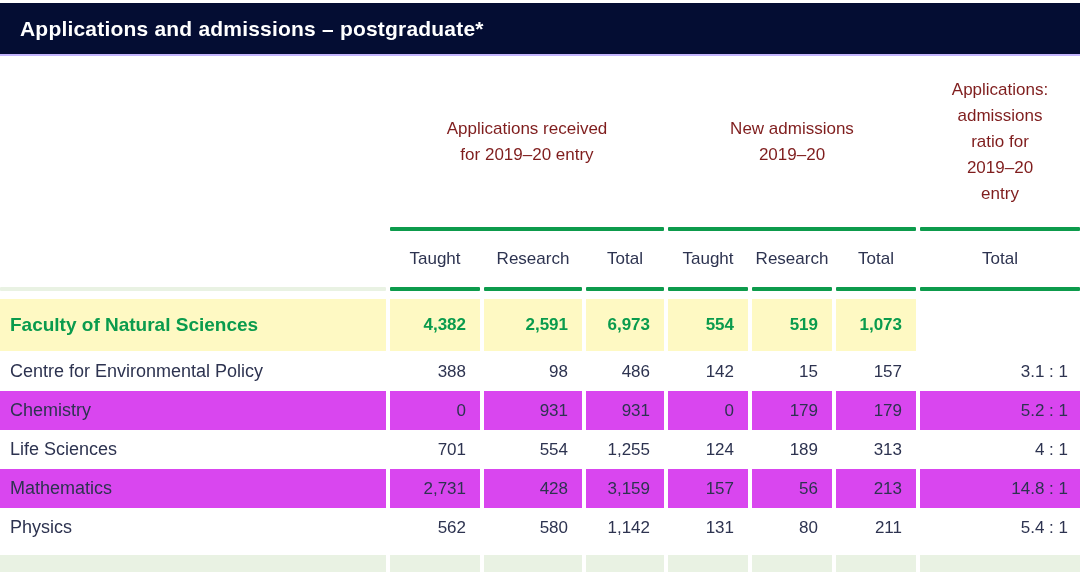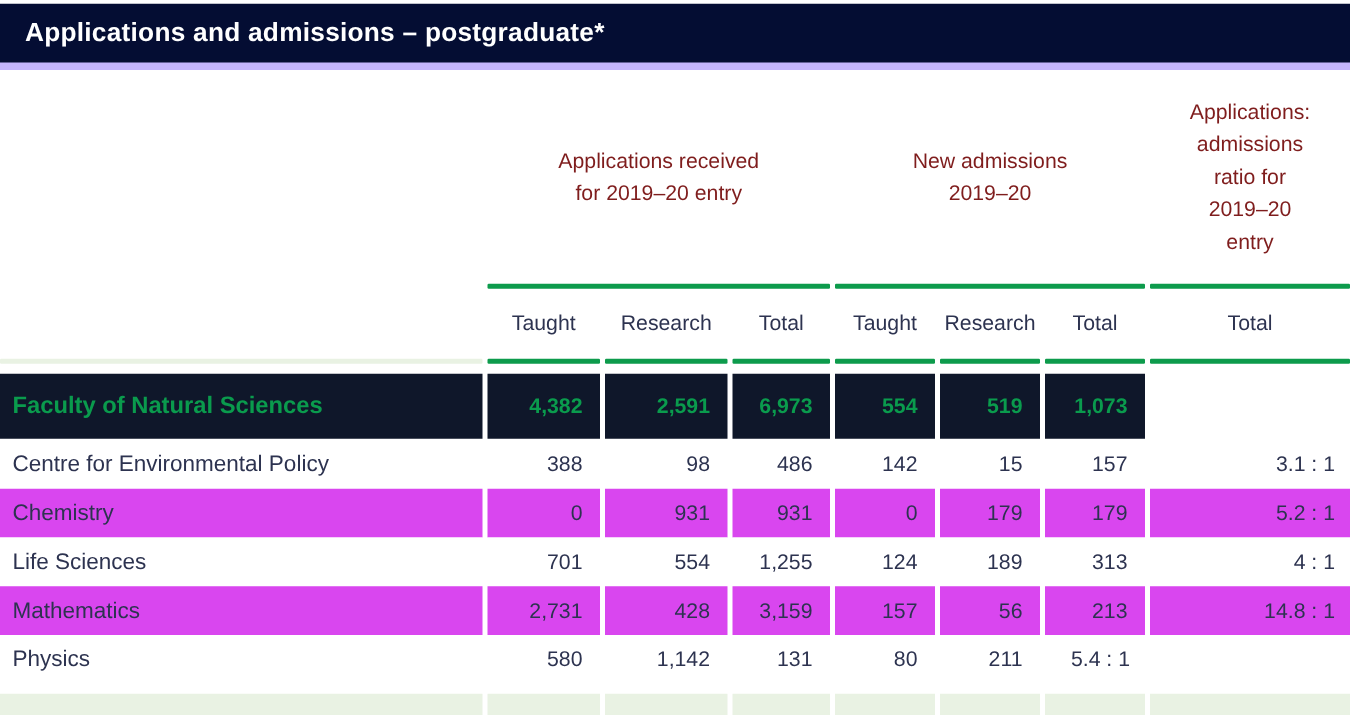--- a/index.html
+++ b/index.html
@@ -10,21 +10,21 @@
     width: 1080px;
     height: 572px;
     overflow: hidden;
     background: #ffffff;
   }
   
   .titlebar {
     margin-top: 3px;
     height: 53px;
     background: #040d33;
-    border-bottom: 6px solid #c4b5fd;
+    border-bottom: 2px solid #c4b5fd;
     display: flex;
     align-items: center;
     padding-left: 20px;
   }
   .titlebar .title {
     color: #ffffff;
     font-size: 21px;
     font-weight: bold;
     letter-spacing: 0.2px;
   }
@@ -73,21 +73,21 @@
     font-size: 17px;
     color: #2d3350;
   }
   .row .label { padding-left: 10px; font-size: 18px; }
   .row .num { justify-content: flex-end; padding-right: 14px; }
   .row .ratio { padding-right: 12px; }
   .row-std { height: 39px; }
   .r-gray .cell { background: #d946ef; }
   .r-white .cell { background: #ffffff; }
   .r-green { height: 52px; margin-bottom: 1px; }
-  .r-green .cell { background: #0f172a; color: #0a9b4d; font-weight: bold; }
+  .r-green .cell { background: #fef9c3; color: #0a9b4d; font-weight: bold; }
   .r-green .label { font-size: 19px; }
   .bottom-spacer { height: 8px; }
   .partial-row { height: 20px; }
   .partial-row .cell { background: #e9f2e3; }
 </style>
 </head>
 <body>
 
 <div class="page">
 
@@ -188,20 +188,21 @@
     <div class="cell num">428</div>
     <div class="cell num">3,159</div>
     <div class="cell num">157</div>
     <div class="cell num">56</div>
     <div class="cell num">213</div>
     <div class="cell num ratio">14.8 : 1</div>
   </div>
 
   <div class="grid row row-std r-white">
     <div class="cell label">Physics</div>
+    <div class="cell num">562</div>
     <div class="cell num">580</div>
     <div class="cell num">1,142</div>
     <div class="cell num">131</div>
     <div class="cell num">80</div>
     <div class="cell num">211</div>
     <div class="cell num ratio">5.4 : 1</div>
   </div>
 
   <div class="bottom-spacer"></div>
 

